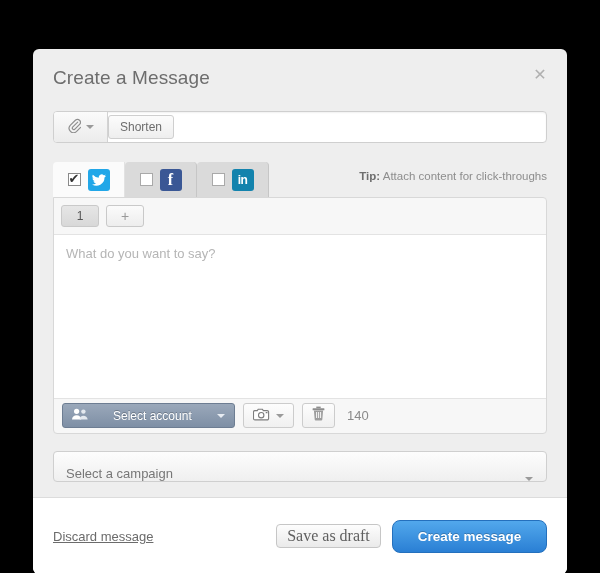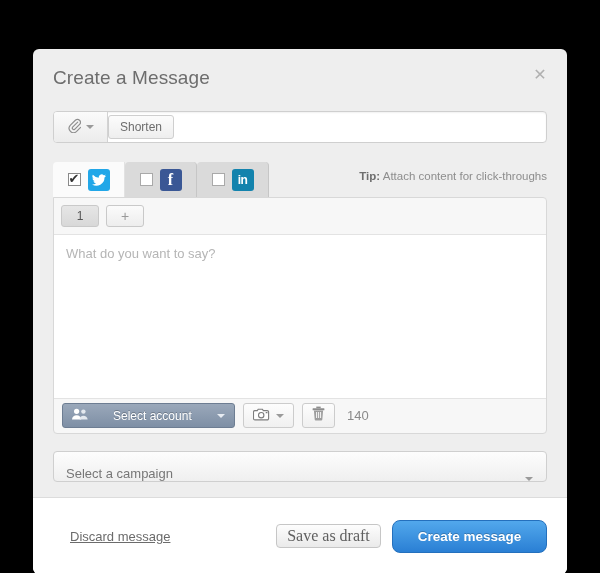--- a/index.html
+++ b/index.html
@@ -322,21 +322,21 @@
     position: absolute;
     left: 0; right: 0; bottom: 0;
     height: 77px;
     background: #ffffff;
     border-top: 1px solid #dcdcdc;
     display: flex;
     align-items: center;
   }
   .discard-link {
     position: absolute;
-    left: 37px;
+    left: 20px;
     font-size: 13px;
     color: #6b6b6b;
     text-decoration: underline;
     cursor: pointer;
   }
   .draft-btn {
     position: absolute;
     right: 186px;
     width: 105px;
     height: 24px;

